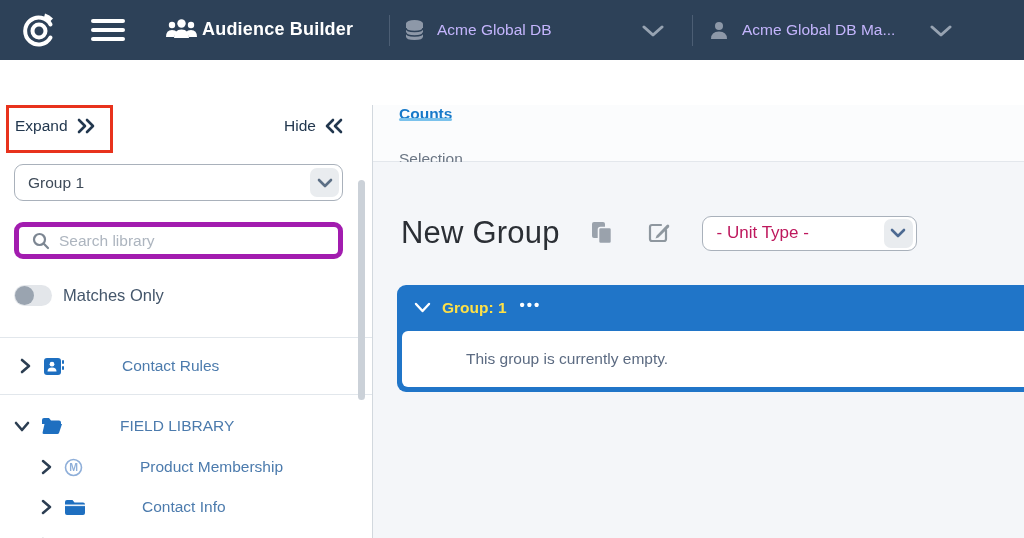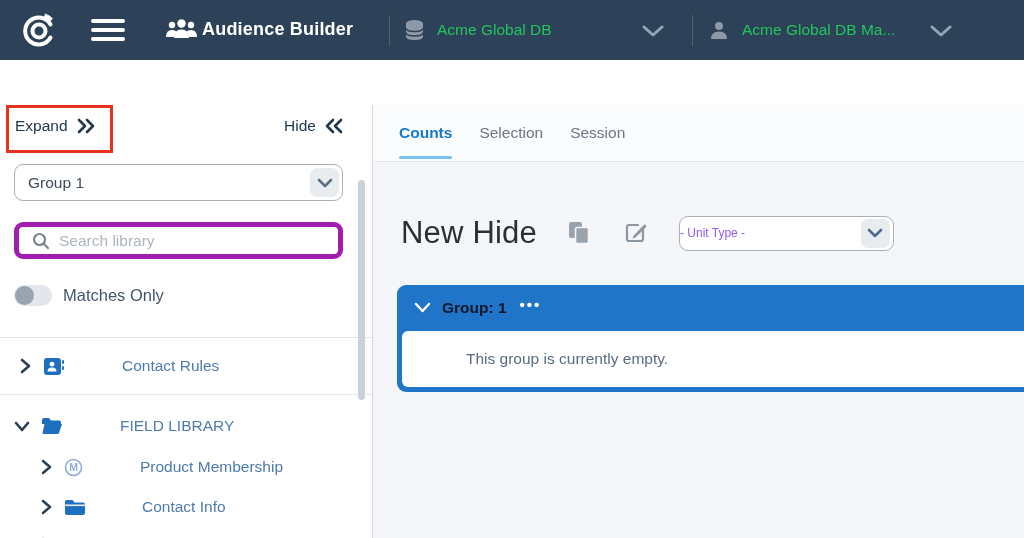--- a/index.html
+++ b/index.html
@@ -8,21 +8,21 @@
   .stage { position:relative; width:1024px; height:538px; background:#fff; overflow:hidden; }
 
   
   .topbar { position:absolute; left:0; top:0; width:1024px; height:60px; background:#2d4158; }
   .topbar .logo { position:absolute; left:19px; top:10px; }
   .hamburger { position:absolute; left:91px; top:19px; width:34px; height:23px; cursor:pointer; }
   .hamburger span { display:block; height:4px; background:#fff; border-radius:2px; margin-bottom:5px; }
   .tb-module { position:absolute; left:165px; top:17px; display:flex; align-items:center; gap:4px; }
   .tb-title { color:#ffffff; font-size:18px; font-weight:bold; letter-spacing:0.2px; }
   .tb-vdiv { position:absolute; top:15px; width:1px; height:31px; background:#4c5e74; }
-  .tb-select { position:absolute; top:0; height:60px; display:flex; align-items:center; color:#22c55e; font-size:15.5px; }
+  .tb-select { position:absolute; top:0; height:60px; display:flex; align-items:center; color:#c4b5fd; font-size:15.5px; }
   .tb-select .lbl { margin-left:12px; }
   .tb-chev { position:absolute; top:24px; }
 
   
   .sidebar { position:absolute; left:0; top:60px; width:372px; height:478px; background:#fff; overflow:hidden; }
   .annotation-box { position:absolute; left:6px; top:45px; width:107px; height:48px; border:3px solid #e8321c; z-index:6; pointer-events:none; }
   .sb-headrow { position:absolute; left:0; top:45px; width:372px; height:48px; }
   .expand-btn { position:absolute; left:15px; top:12px; display:flex; align-items:center; gap:9px;
     color:#22374e; font-size:15.5px; cursor:pointer; }
   .hide-btn { position:absolute; right:28px; top:12px; display:flex; align-items:center; gap:8px;
@@ -49,40 +49,40 @@
   .sb-divider { position:absolute; left:0; width:372px; height:1px; background:#e2e7ec; }
   .tree-row { position:absolute; display:flex; align-items:center; gap:10px; cursor:pointer; }
   .tree-label { font-size:15.5px; color:#4c7bad;margin-left:47px; }
   .sb-scrollthumb { position:absolute; left:358px; top:120px; width:7px; height:220px;
     background:#cbd1d8; border-radius:4px; }
 
   
   .main { position:absolute; left:372px; top:105px; width:652px; height:433px;
     border-left:1px solid #d2d8de; background:#fbfcfd; }
   .tabbar { position:absolute; left:0; top:0; width:100%; height:57px; border-bottom:1px solid #e3e7ec;
-    display:flex; align-items:flex-end; padding-left:26px; gap:27px; }
+    display:flex; align-items:flex-start; padding-left:26px; gap:27px;flex-direction:column; }
   .tab { font-size:15.5px; color:#6b7684; cursor:pointer; position:relative; height:100%;
     display:flex; align-items:center; }
   .tab.active { color:#1779c9; font-weight:bold; }
   .tab.active::after { content:""; position:absolute; left:0; bottom:2px; width:100%; height:3px;
     background:#7ac2ec; border-radius:2px; }
 
   .main-body { position:absolute; left:0; top:57px; width:100%; height:376px; background:#f4f6f9; overflow:hidden; }
   .title-row { position:absolute; left:28px; top:50px; height:42px; display:flex; align-items:center; }
   .query-title { font-size:31px; color:#2b2f35; letter-spacing:0.2px; }
   .icon-btn { background:none; border:none; cursor:pointer; padding:0; display:flex; align-items:center; }
   .copy-btn { margin-left:31px; }
   .edit-btn { margin-left:33px; }
   .unit-select { margin-left:31px; width:215px; height:35px; background:#fff; border:1px solid #a9b1bb;
     border-radius:9px; display:flex; align-items:center; cursor:pointer; }
-  .unit-select .val { font-size:12px; color:#8b5cf6; flex:1; }
+  .unit-select .val { margin-left:14px; font-size:17px; color:#be185d; flex:1; }
 
   .group-card { position:absolute; left:24px; top:123px; width:660px; border-radius:9px; background:#2075c8; }
   .group-header { height:46px; display:flex; align-items:center; gap:11px; padding-left:17px; cursor:pointer; }
-  .group-title { color:#0f172a; font-size:15.5px; font-weight:bold; }
+  .group-title { color:#fde047; font-size:15.5px; font-weight:bold; }
   .group-menu { color:#fff; font-size:15px; font-weight:bold; letter-spacing:2px; cursor:pointer;
     margin-left:2px; line-height:10px; padding-bottom:6px; }
   .group-bodywrap { padding:0 5px 5px 5px; }
   .group-empty { background:#fff; border-radius:6px; height:56px; display:flex; align-items:center;
     padding-left:64px; font-size:15.5px; color:#5c6b82; }
 </style>
 </head>
 <body>
 
 <div class="stage">
@@ -257,21 +257,21 @@
 
   <section class="main">
     <nav class="tabbar">
       <span class="tab active">Counts</span>
       <span class="tab">Selection</span>
       <span class="tab">Session</span>
     </nav>
 
     <div class="main-body">
       <div class="title-row">
-        <span class="query-title">New Hide</span>
+        <span class="query-title">New Group</span>
 
         <button class="icon-btn copy-btn">
           <svg width="23" height="25" viewBox="0 0 23 25">
             <rect x="1" y="1" width="13" height="16" rx="2" fill="#9aa2ac"></rect>
             <rect x="7.5" y="6.5" width="13" height="16" rx="2" fill="#9aa2ac" stroke="#f4f6f9" stroke-width="1.6"></rect>
           </svg>
         </button>
 
         <button class="icon-btn edit-btn">
           <svg width="24" height="24" viewBox="0 0 24 24">

